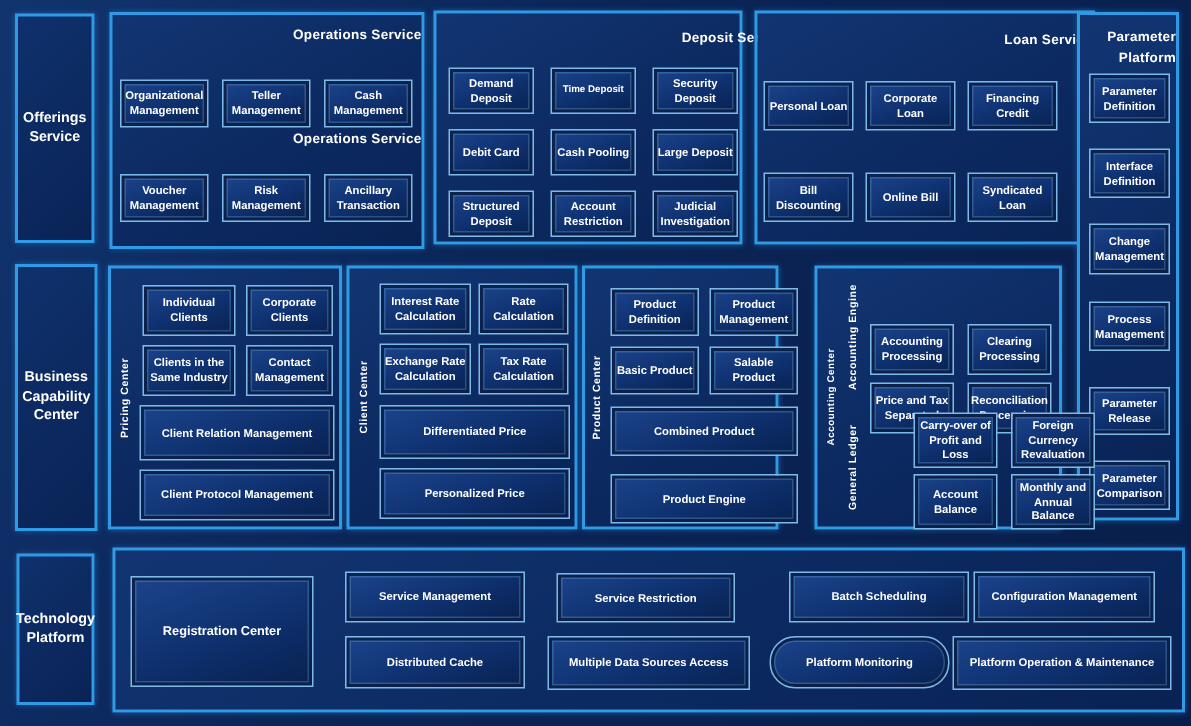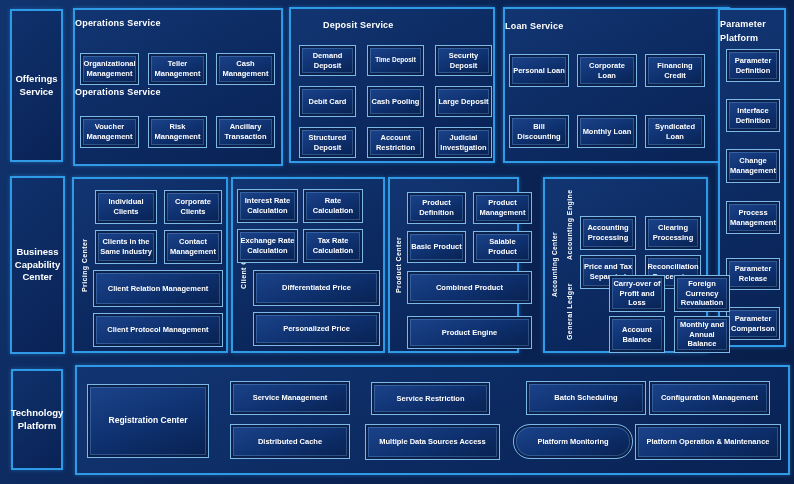--- a/index.html
+++ b/index.html
@@ -16,21 +16,21 @@
   }
   .railbox{
     position:absolute;box-sizing:border-box;
     border:2px solid #2f9ae6;
     background:linear-gradient(135deg,#0f316c 0%,#0a2356 100%);
     box-shadow:0 0 4px rgba(47,154,230,.45);
     display:flex;align-items:center;justify-content:center;
     text-align:center;font-weight:bold;font-size:9.5px;line-height:1.35;padding:3px;
   }
   .ptitle{
-    position:absolute;left:0;width:100%;text-align:left;
+    position:absolute;left:0;width:100%;text-align:right;
     font-weight:bold;font-size:9px;letter-spacing:.2px;
   }
   .box{
     box-sizing:border-box;
     border:1px solid #7db9e8;
     box-shadow:inset 0 0 0 2px rgba(8,28,66,.9),inset 0 0 0 3px rgba(130,185,235,.28);
     background:linear-gradient(160deg,#1c448c 0%,#0e306e 55%,#082150 100%);
     display:flex;align-items:center;justify-content:center;
     text-align:center;font-weight:bold;font-size:7.5px;line-height:1.3;padding:2px;
   }
@@ -80,21 +80,21 @@
     </div>
   </div>
 
   <div class="panel" style="left:503px;top:7px;width:227px;height:156px;">
     <div class="ptitle" style="top:12px;">Loan Service</div>
     <div class="grid" style="left:4px;top:45px;grid-template-columns:60px 60px 60px;column-gap:8px;row-gap:28px;grid-auto-rows:33px;">
       <div class="box">Personal Loan</div>
       <div class="box">Corporate Loan</div>
       <div class="box">Financing Credit</div>
       <div class="box">Bill Discounting</div>
-      <div class="box">Monthly Loan</div>
+      <div class="box">Online Bill</div>
       <div class="box">Syndicated Loan</div>
     </div>
   </div>
 
   <div class="panel" style="left:718px;top:8px;width:68px;height:339px;">
     <div class="ptitle" style="top:7px;line-height:1.6;">Parameter Platform</div>
     <div class="box abs" style="left:6px;top:39px;width:54px;height:33px;">Parameter Definition</div>
     <div class="box abs" style="left:6px;top:89px;width:54px;height:33px;">Interface Definition</div>
     <div class="box abs" style="left:6px;top:139px;width:54px;height:34px;">Change Management</div>
     <div class="box abs" style="left:6px;top:191px;width:54px;height:33px;">Process Management</div>
@@ -109,21 +109,21 @@
       <div class="box">Corporate Clients</div>
       <div class="box">Clients in the Same Industry</div>
       <div class="box">Contact Management</div>
     </div>
     <div class="box abs" style="left:19px;top:91px;width:130px;height:37px;">Client Relation Management</div>
     <div class="box abs" style="left:19px;top:134px;width:130px;height:34px;">Client Protocol Management</div>
   </div>
 
   <div class="panel" style="left:231px;top:177px;width:154px;height:176px;">
     <div class="vlabel" style="left:2px;top:0;height:100%;width:16px;">Client Center</div>
-    <div class="grid" style="left:4px;top:10px;grid-template-columns:61px 60px;column-gap:5px;row-gap:6px;grid-auto-rows:34px;">
+    <div class="grid" style="left:20px;top:10px;grid-template-columns:61px 60px;column-gap:5px;row-gap:6px;grid-auto-rows:34px;">
       <div class="box">Interest Rate Calculation</div>
       <div class="box">Rate Calculation</div>
       <div class="box">Exchange Rate Calculation</div>
       <div class="box">Tax Rate Calculation</div>
     </div>
     <div class="box abs" style="left:20px;top:91px;width:127px;height:36px;">Differentiated Price</div>
     <div class="box abs" style="left:20px;top:133px;width:127px;height:34px;">Personalized Price</div>
   </div>
 
   <div class="panel" style="left:388px;top:177px;width:131px;height:176px;">

